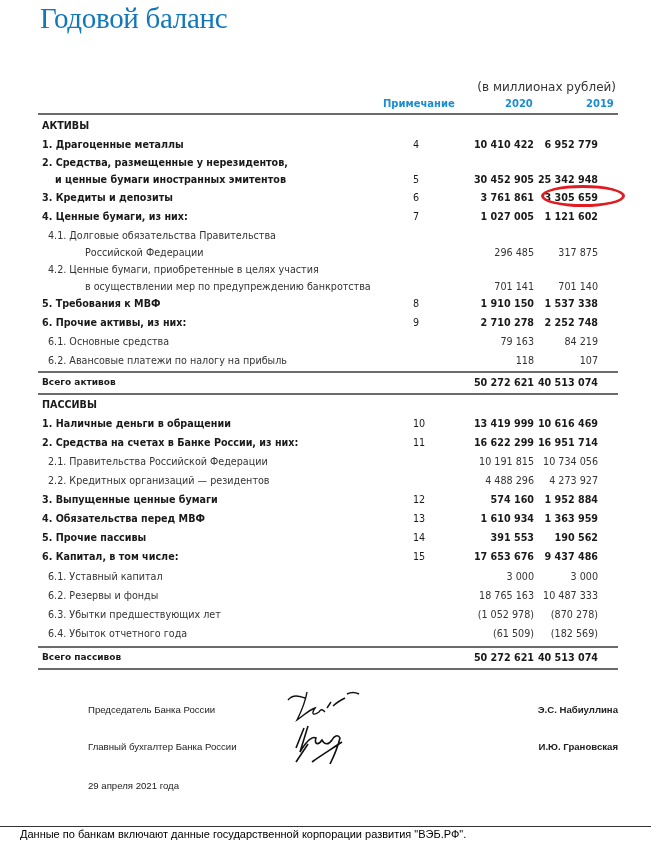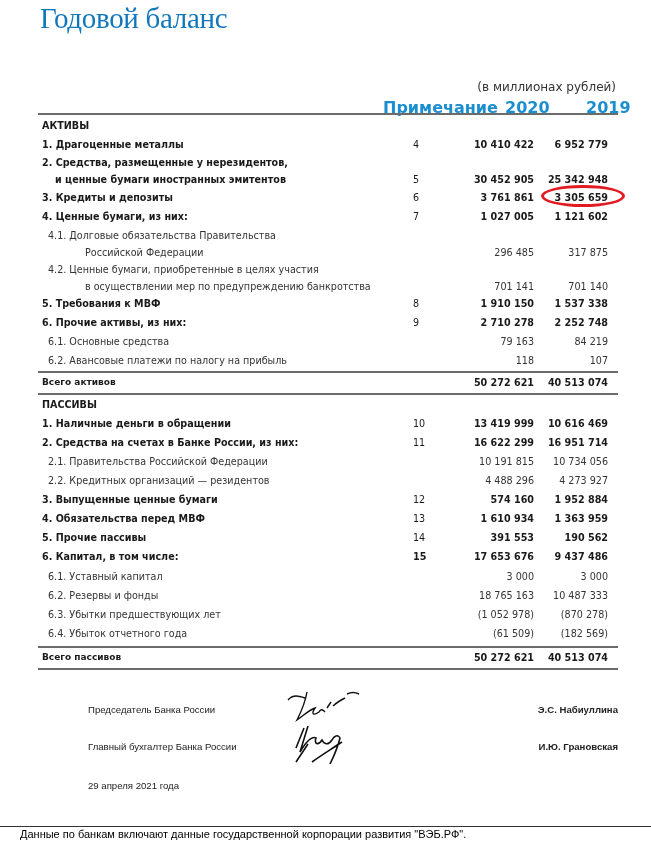--- a/index.html
+++ b/index.html
@@ -1,27 +1,27 @@
 <!DOCTYPE html>
 <html><head>
 <meta charset="utf-8">
 <style>
   html, body { margin: 0; padding: 0; background: #ffffff; }
   body { width: 651px; height: 845px; position: relative; overflow: hidden;
          font-family: "Liberation Sans", "DejaVu Sans", sans-serif; color: #1a1a1a; }
   .title { position: absolute; left: 40px; top: 2px; font-size: 29px; line-height: 32px;
            color: #1177bb; font-family: Liberation Serif, serif; font-weight: normal; letter-spacing: -0.3px; }
   .units { position: absolute; right: 35px; top: 80px; font-size: 12px; color: #333; font-family: "DejaVu Sans", sans-serif; }
-  .hdr { position: absolute; top: 98px; font-size: 16px; font-weight: bold; color: #1a8ed0; font-family: "DejaVu Sans", sans-serif; }
+  .hdr { position: absolute; top: 98px; font-size: 10px; font-weight: bold; color: #1a8ed0; font-family: "DejaVu Sans", sans-serif; }
   .hline { position: absolute; left: 38px; width: 580px; height: 2px; background: #6b6b6b; }
   .row { position: absolute; left: 38px; width: 580px; font-size: 9.6px; font-family: "DejaVu Sans", sans-serif; }
   .row .lbl { position: absolute; left: 4px; white-space: nowrap; text-align: center; }
   .row .note { position: absolute; left: 375px; width: 20px; }
   .row .v20 { position: absolute; right: 84px; text-align: right; white-space: nowrap; }
-  .row .v19 { position: absolute; right: 10px; text-align: right; white-space: nowrap; }
+  .row .v19 { position: absolute; right: 20px; text-align: right; white-space: nowrap; }
   .b { font-weight: bold; }
   .sub .lbl { left: 10px; color: #333; }
   .sub .v20, .sub .v19 { color: #333; }
   .circle { position: absolute; left: 541px; top: 185px; width: 84px; height: 22px;
             border: 3px solid #e11b22; border-radius: 50%; box-sizing: border-box; }
   .sig-role { position: absolute; left: 40px; font-size: 9.6px; font-family: "Liberation Sans", sans-serif; color: #222; padding-left: 48px; }
   .sig-name { position: absolute; right: 33px; font-size: 9.6px; font-weight: bold; font-family: "Liberation Sans", sans-serif; color: #222; }
   .sig { position: absolute; }
   .footline { position: absolute; left: 0; top: 826px; width: 651px; height: 1px; background: #333; }
   .foot { position: absolute; left: 20px; top: 828px; font-size: 11px; font-family: "Liberation Sans", sans-serif; color: #000; }
@@ -168,21 +168,21 @@
   <span class="v19">1 363 959</span>
 </div>
 <div class="row b" style="top:532px">
   <span class="lbl">5. Прочие пассивы</span>
   <span class="note" style="font-weight:normal">14</span>
   <span class="v20">391 553</span>
   <span class="v19">190 562</span>
 </div>
 <div class="row b" style="top:551px">
   <span class="lbl">6. Капитал, в том числе:</span>
-  <span class="note" style="font-weight:bold">15</span>
+  <span class="note" style="font-weight:normal">15</span>
   <span class="v20">17 653 676</span>
   <span class="v19">9 437 486</span>
 </div>
 <div class="row sub" style="top:571px">
   <span class="lbl">6.1. Уставный капитал</span>
   <span class="v20">3 000</span>
   <span class="v19">3 000</span>
 </div>
 <div class="row sub" style="top:590px">
   <span class="lbl">6.2. Резервы и фонды</span>

